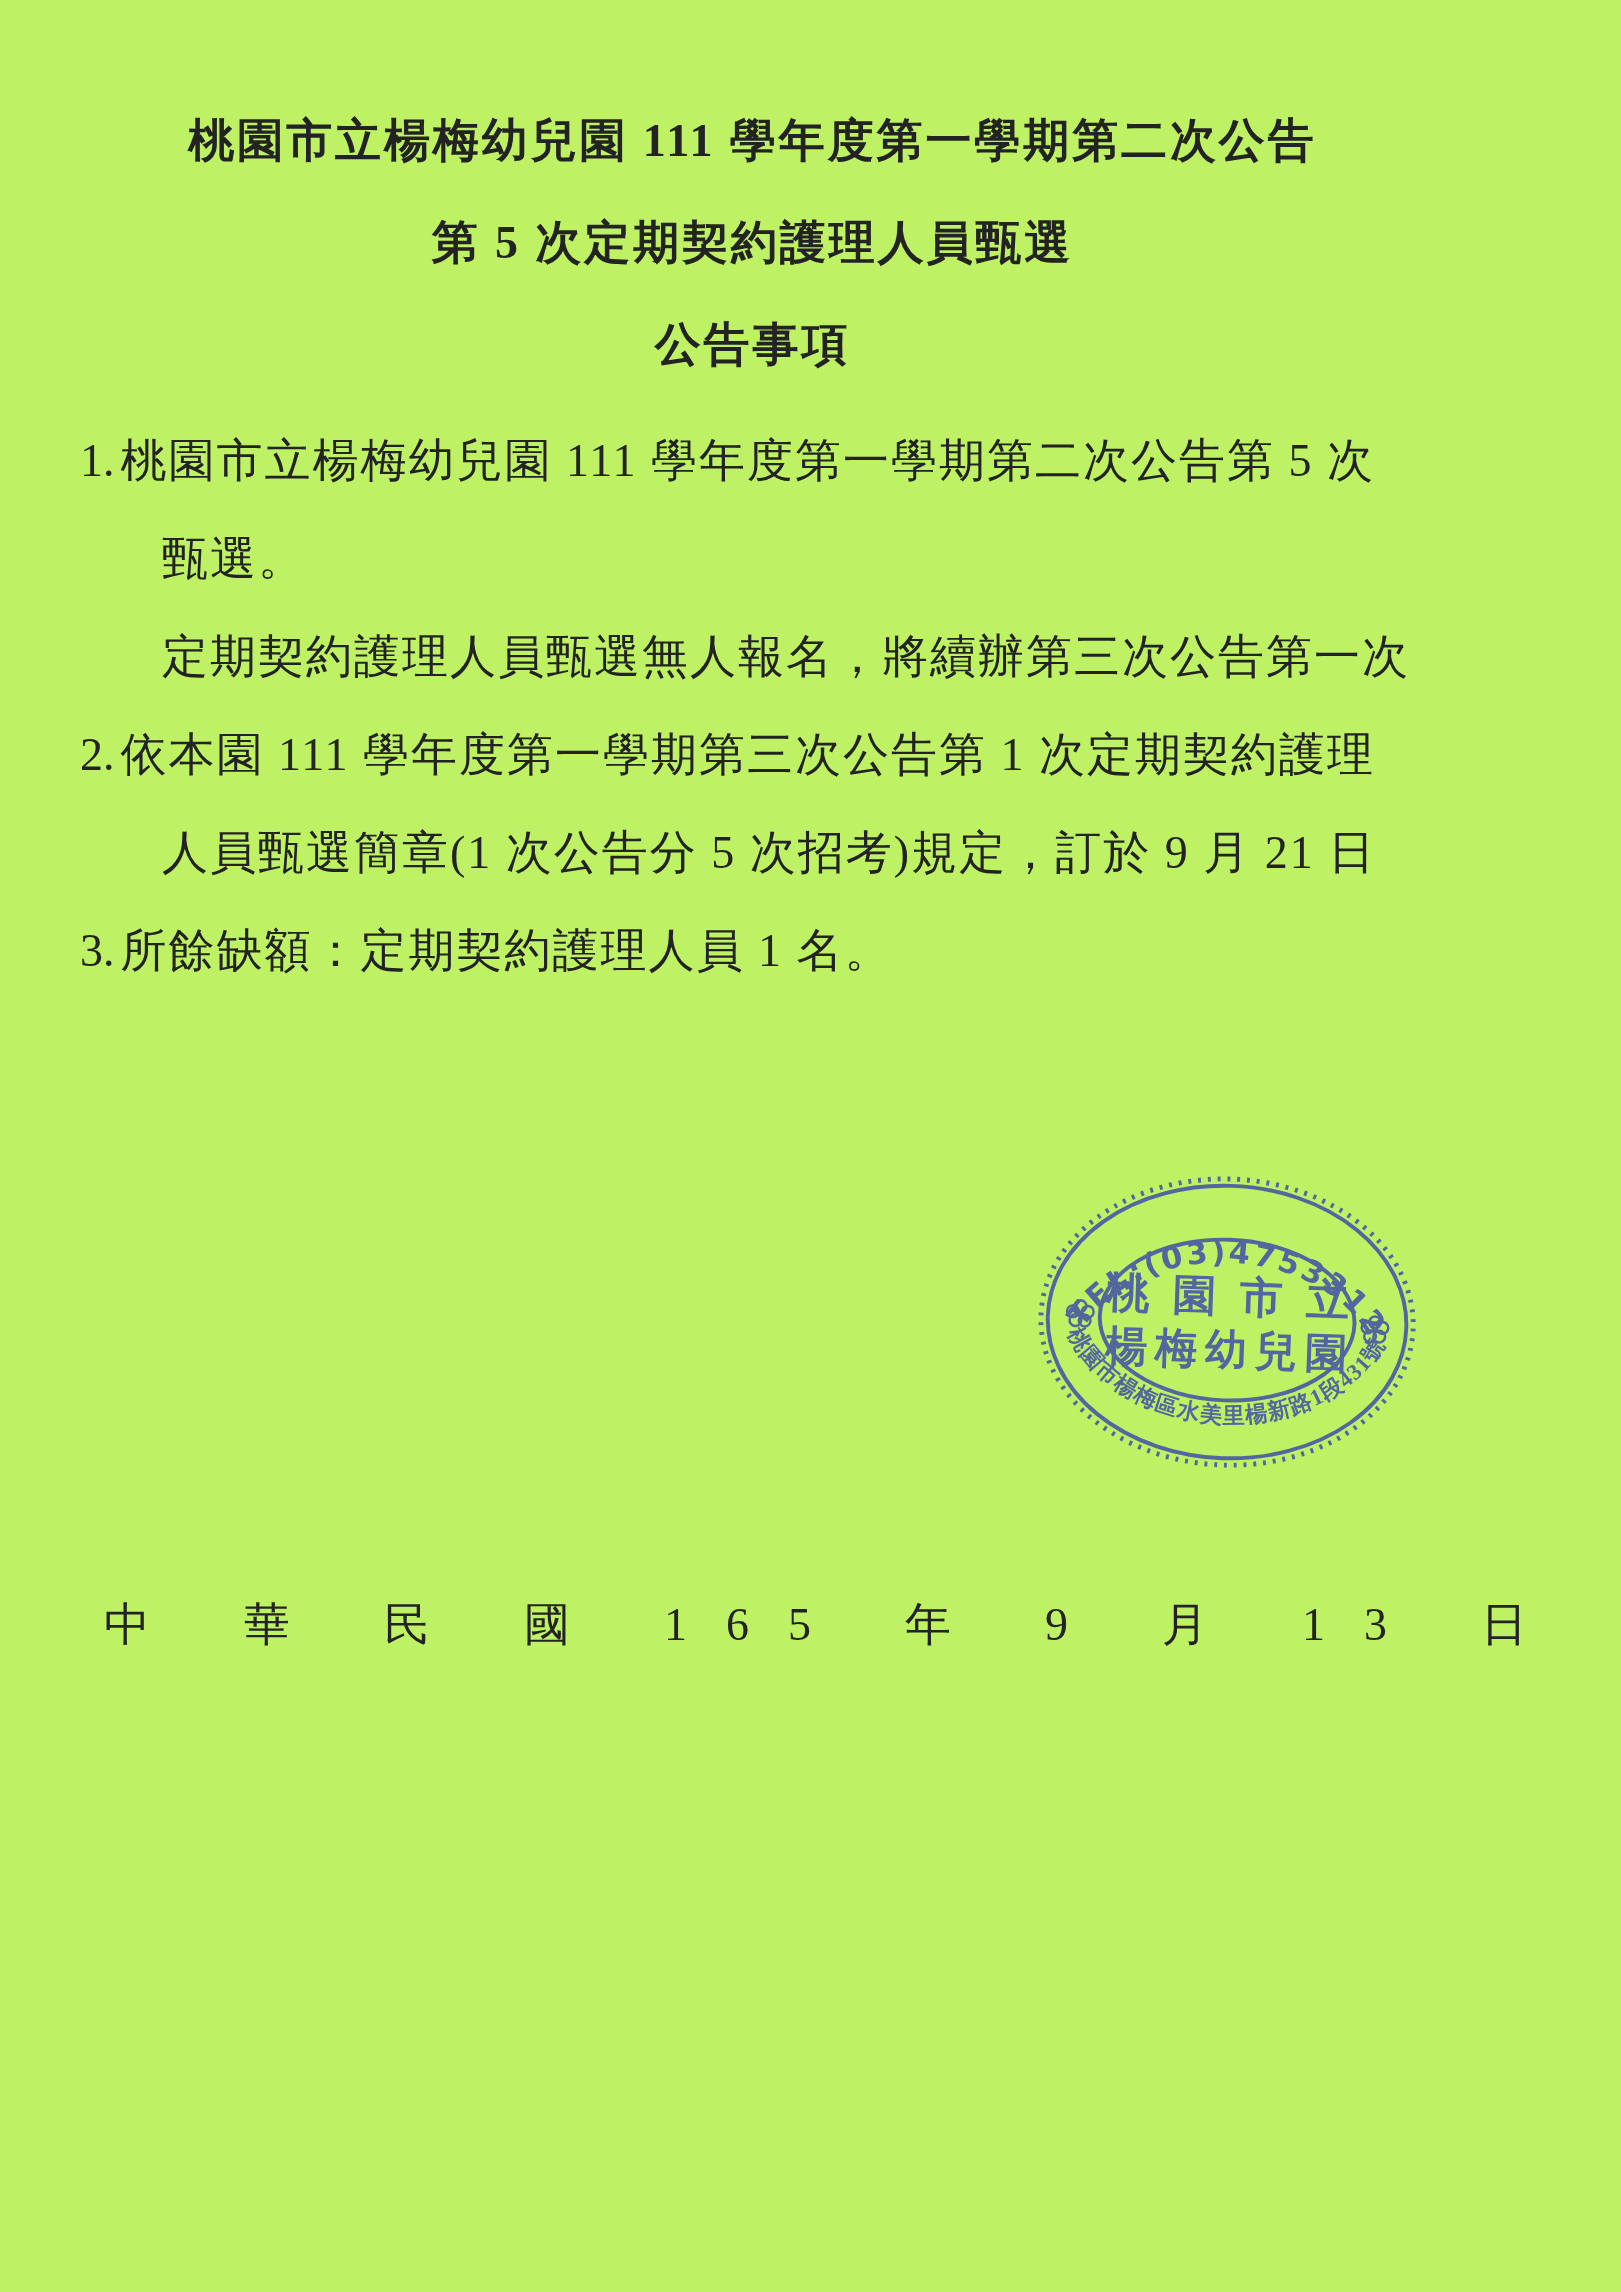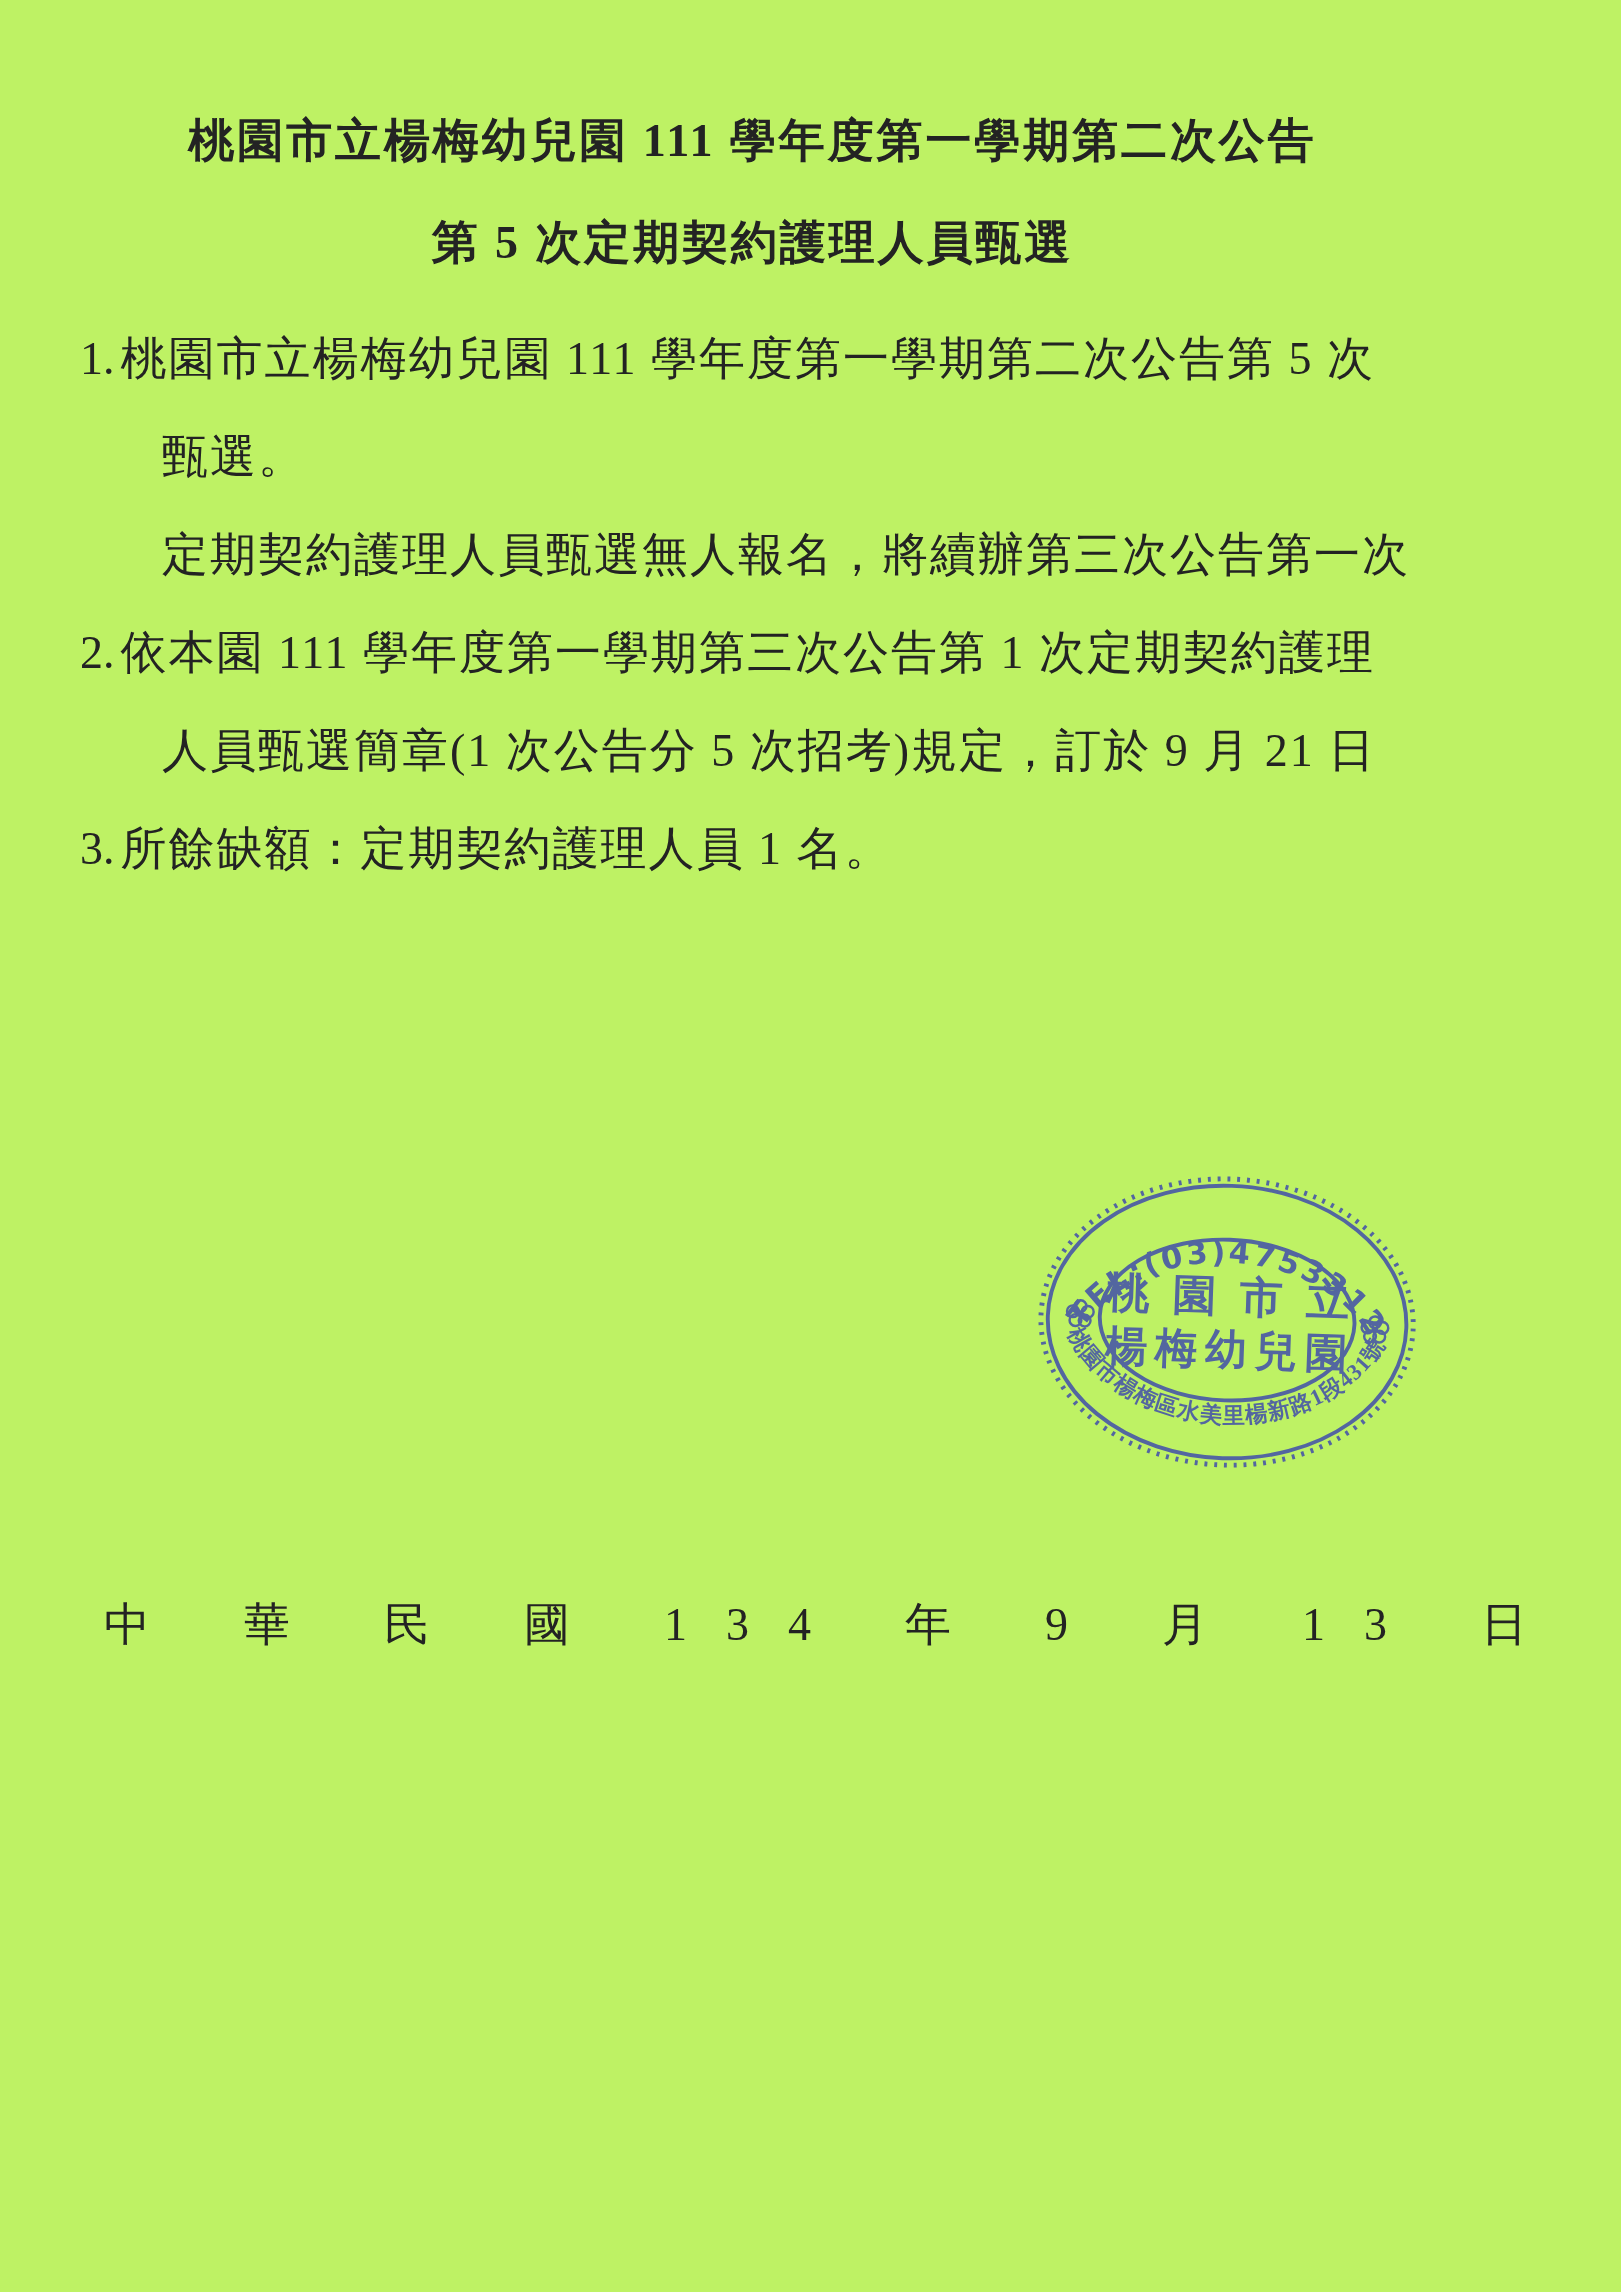--- a/index.html
+++ b/index.html
@@ -95,20 +95,21 @@
   .date-part.digits { letter-spacing: 39px; margin-right: -39px; }
 </style>
 </head>
 <body>
 
 <div class="page">
 
   <div class="titles">
     <div class="title-line">桃園市立楊梅幼兒園 111 學年度第一學期第二次公告</div>
     <div class="title-line">第 5 次定期契約護理人員甄選</div>
+    <div class="title-line">公告事項</div>
   </div>
 
   <div class="body-list">
 
     <div>
       <div class="doc-line"><span class="item-num">1.</span><span>桃園市立楊梅幼兒園 111 學年度第一學期第二次公告第 5 次</span></div>
       <div class="doc-line cont">甄選。</div>
       <div class="doc-line cont">定期契約護理人員甄選無人報名，將續辦第三次公告第一次</div>
     </div>
 
@@ -166,21 +167,21 @@
         <circle cx="0" cy="0" r="2.5" fill="#4b5ba6" stroke="none"></circle>
       </g>
     </svg>
   </div>
 
   <div class="date-row">
     <span class="date-part">中</span>
     <span class="date-part">華</span>
     <span class="date-part">民</span>
     <span class="date-part">國</span>
-    <span class="date-part digits">134</span>
+    <span class="date-part digits">165</span>
     <span class="date-part">年</span>
     <span class="date-part">9</span>
     <span class="date-part">月</span>
     <span class="date-part digits">13</span>
     <span class="date-part">日</span>
   </div>
 
 </div>
 
 

